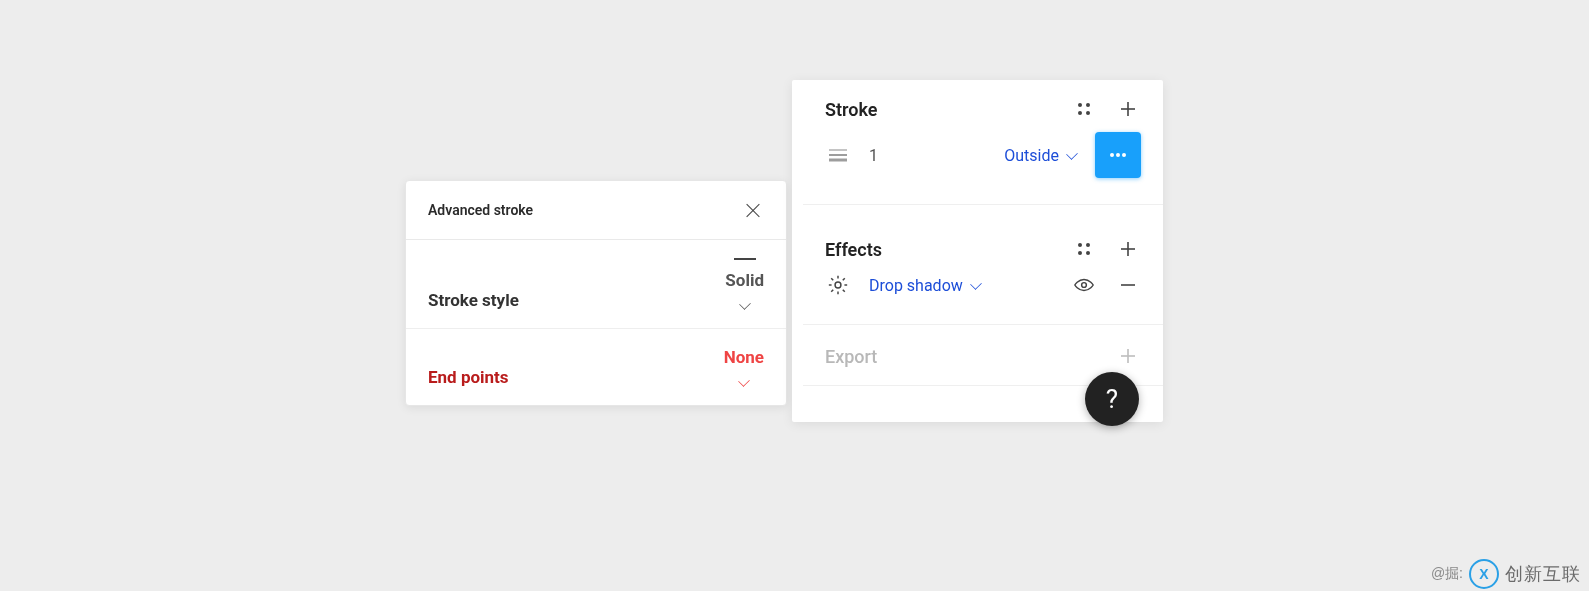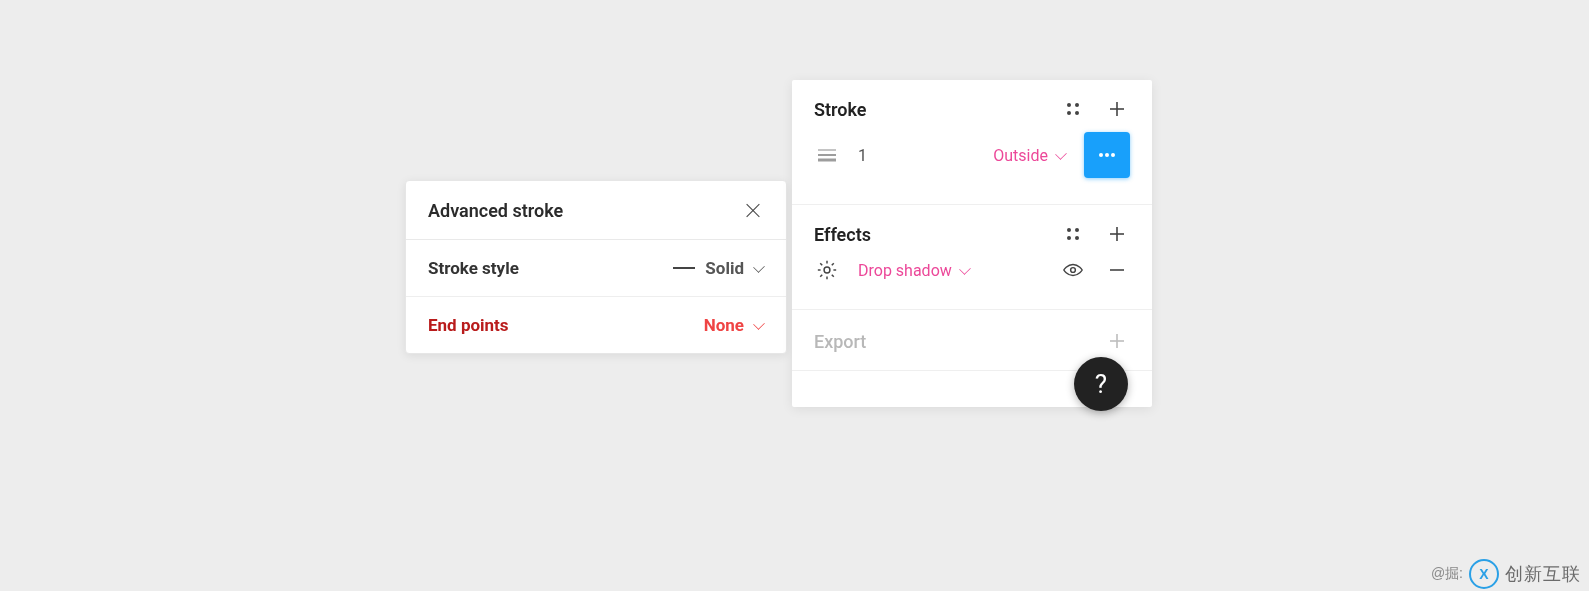--- a/index.html
+++ b/index.html
@@ -26,35 +26,35 @@
     border-radius: 4px;
     box-shadow: 0 2px 10px rgba(0,0,0,.08);
   }
   .popover .hdr {
     display: flex;
     align-items: center;
     justify-content: space-between;
     padding: 18px 22px;
     border-bottom: 1px solid #e9e9e9;
   }
-  .popover .hdr-title { font-size: 18px; font-weight: 600; color: #2b2b2b; }
+  .popover .hdr-title { font-size: 14px; font-weight: 600; color: #2b2b2b; }
   .popover .row {
     display: flex;
     align-items: flex-end;
     justify-content: space-between;
     padding: 18px 22px;
     border-bottom: 1px solid #eeeeee;
     font-size: 17px;
     font-weight: bold;
   }
   .popover .row:last-child { border-bottom: none; }
   .popover .row-label { color: #333; }
   .popover .row-label.disabled { color: #b91c1c; }
 
-  .dd { display: inline-flex; align-items: center; gap: 10px; color: #555; }
+  .dd { display: inline-flex; align-items: center; gap: 10px; color: #555; flex-direction: column; }
   .dd.disabled { color: #ef4444; }
   .dd .dash { width: 22px; height: 0; border-top: 2px solid #444; }
   .chev { width: 10px; height: 10px; position: relative; }
   .chev::before {
     content: "";
     position: absolute; inset: 0;
     border-right: 1.6px solid currentColor;
     border-bottom: 1.6px solid currentColor;
     transform: rotate(45deg) scale(.75);
     top: -2px;
@@ -81,40 +81,41 @@
   
   .panel {
     position: absolute;
     left: 792px;
     top: 80px;
     width: 360px;
     background: #fff;
     border-radius: 2px;
     box-shadow: 0 2px 12px rgba(0,0,0,.08);
     padding-bottom: 36px;
+    padding-left: 11px;
   }
   .section { padding: 16px 22px; border-bottom: 1px solid #efefef; }
   .section.header-row { display:flex; align-items:center; gap:26px; padding-top:18px; }
   .section.header-row .title { font-size: 18px; font-weight: 600; flex: 1; color:#222; }
   .section.header-row .faded { color:#b8b8b8; font-weight:500; }
 
   .section .line { display:flex; align-items:center; gap:18px; margin: 10px 0; font-size:16px; color:#555; }
   .swatch { width: 24px; height: 24px; background:#262020; }
   .hex { color:#6a6a6a; letter-spacing:.2px; flex:1; }
   .pct { color:#6a6a6a; width:60px; }
   .eye, .plus, .minus, .styles-dots, .more-dots, .stroke-lines, .sun { display:inline-flex; align-items:center; justify-content:center; width:26px; height:26px; color:#444; }
   .styles-dots svg, .plus svg, .minus svg, .eye svg, .stroke-lines svg, .sun svg { display:block; }
   .faded-icon { color:#bdbdbd; }
 
   .more-btn {
     width: 46px; height: 46px; background:#18a0fb; border-radius:4px;
     display:flex; align-items:center; justify-content:center; color:#fff;
     box-shadow: 0 1px 4px rgba(24,160,251,.5);
   }
-  .pos-sel { display:inline-flex; align-items:center; gap:8px; color:#ec4899; }
+  .pos-sel { display:inline-flex; align-items:center; gap:8px; color:#1d4ed8; }
 
   .help-fab {
     position:absolute; right: 24px; bottom: -4px;
     width: 54px; height:54px; border-radius:50%;
     background:#222; color:#fff; font-size:26px;
     display:flex; align-items:center; justify-content:center;
     box-shadow: 0 2px 8px rgba(0,0,0,.3);
   }
 
   
@@ -206,21 +207,21 @@
           <svg width="24" height="24" viewBox="0 0 24 24" fill="currentColor">
               <circle cx="6" cy="12" r="2"></circle>
               <circle cx="12" cy="12" r="2"></circle>
               <circle cx="18" cy="12" r="2"></circle>
             </svg>
         </span>
       </div>
     </div>
 
     <div class="section">
-      <div class="line" style="margin-top:0;">
+      <div class="line" style="margin-top:15px;">
         <span style="flex:1; font-size:18px; font-weight:600; color:#222;">Effects</span>
         <span class="styles-dots">
           <svg width="18" height="18" viewBox="0 0 18 18" fill="currentColor">
               <circle cx="5" cy="5" r="2"></circle>
               <circle cx="13" cy="5" r="2"></circle>
               <circle cx="5" cy="13" r="2"></circle>
               <circle cx="13" cy="13" r="2"></circle>
             </svg>
         </span>
         <span class="plus">

